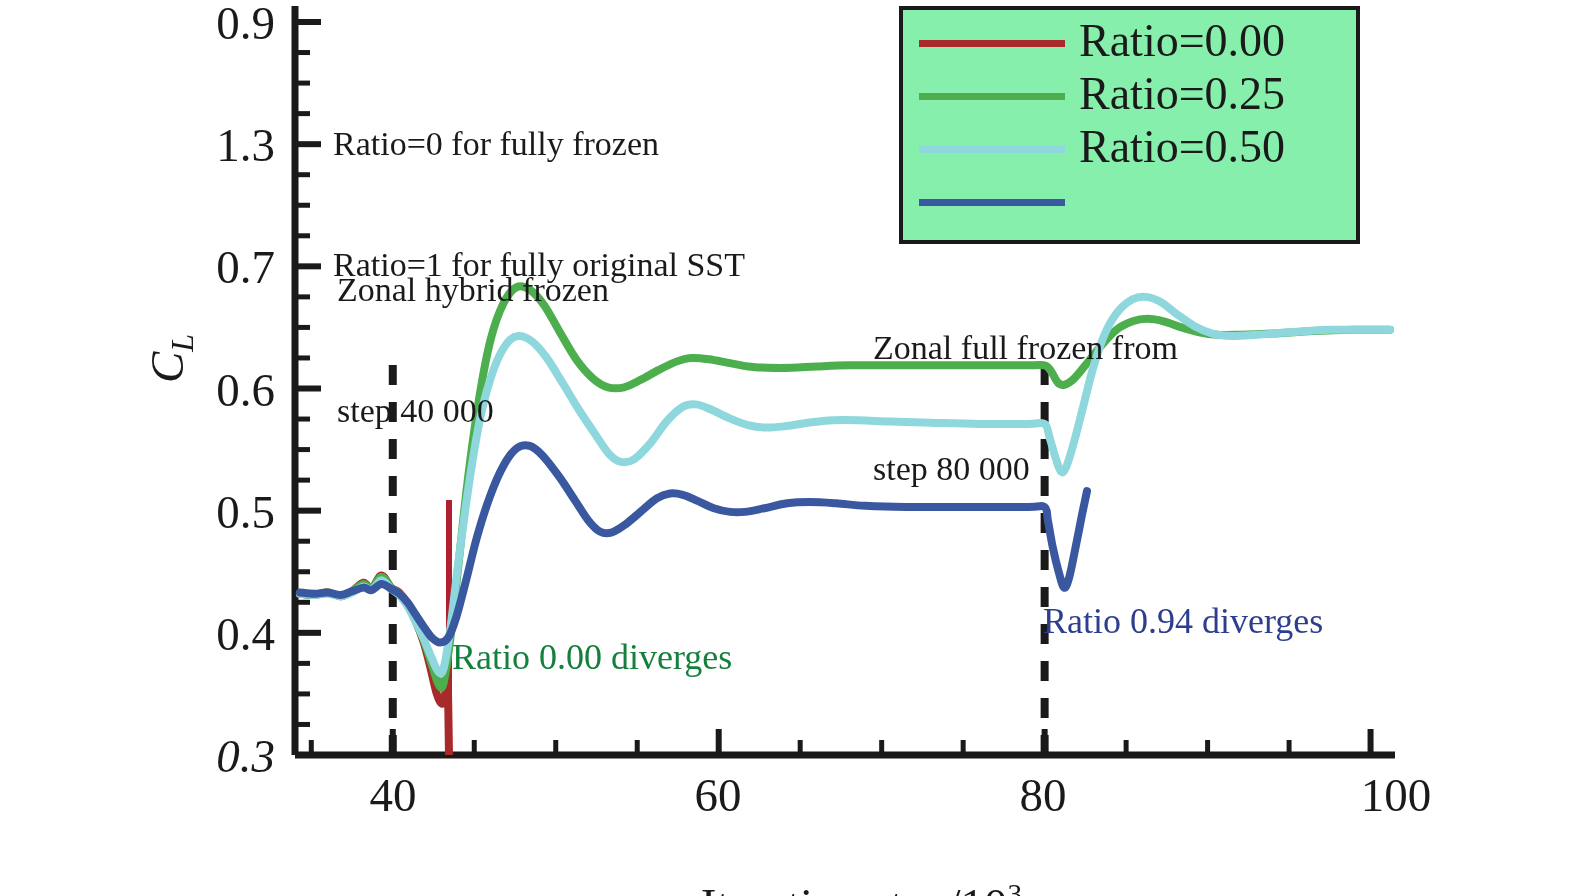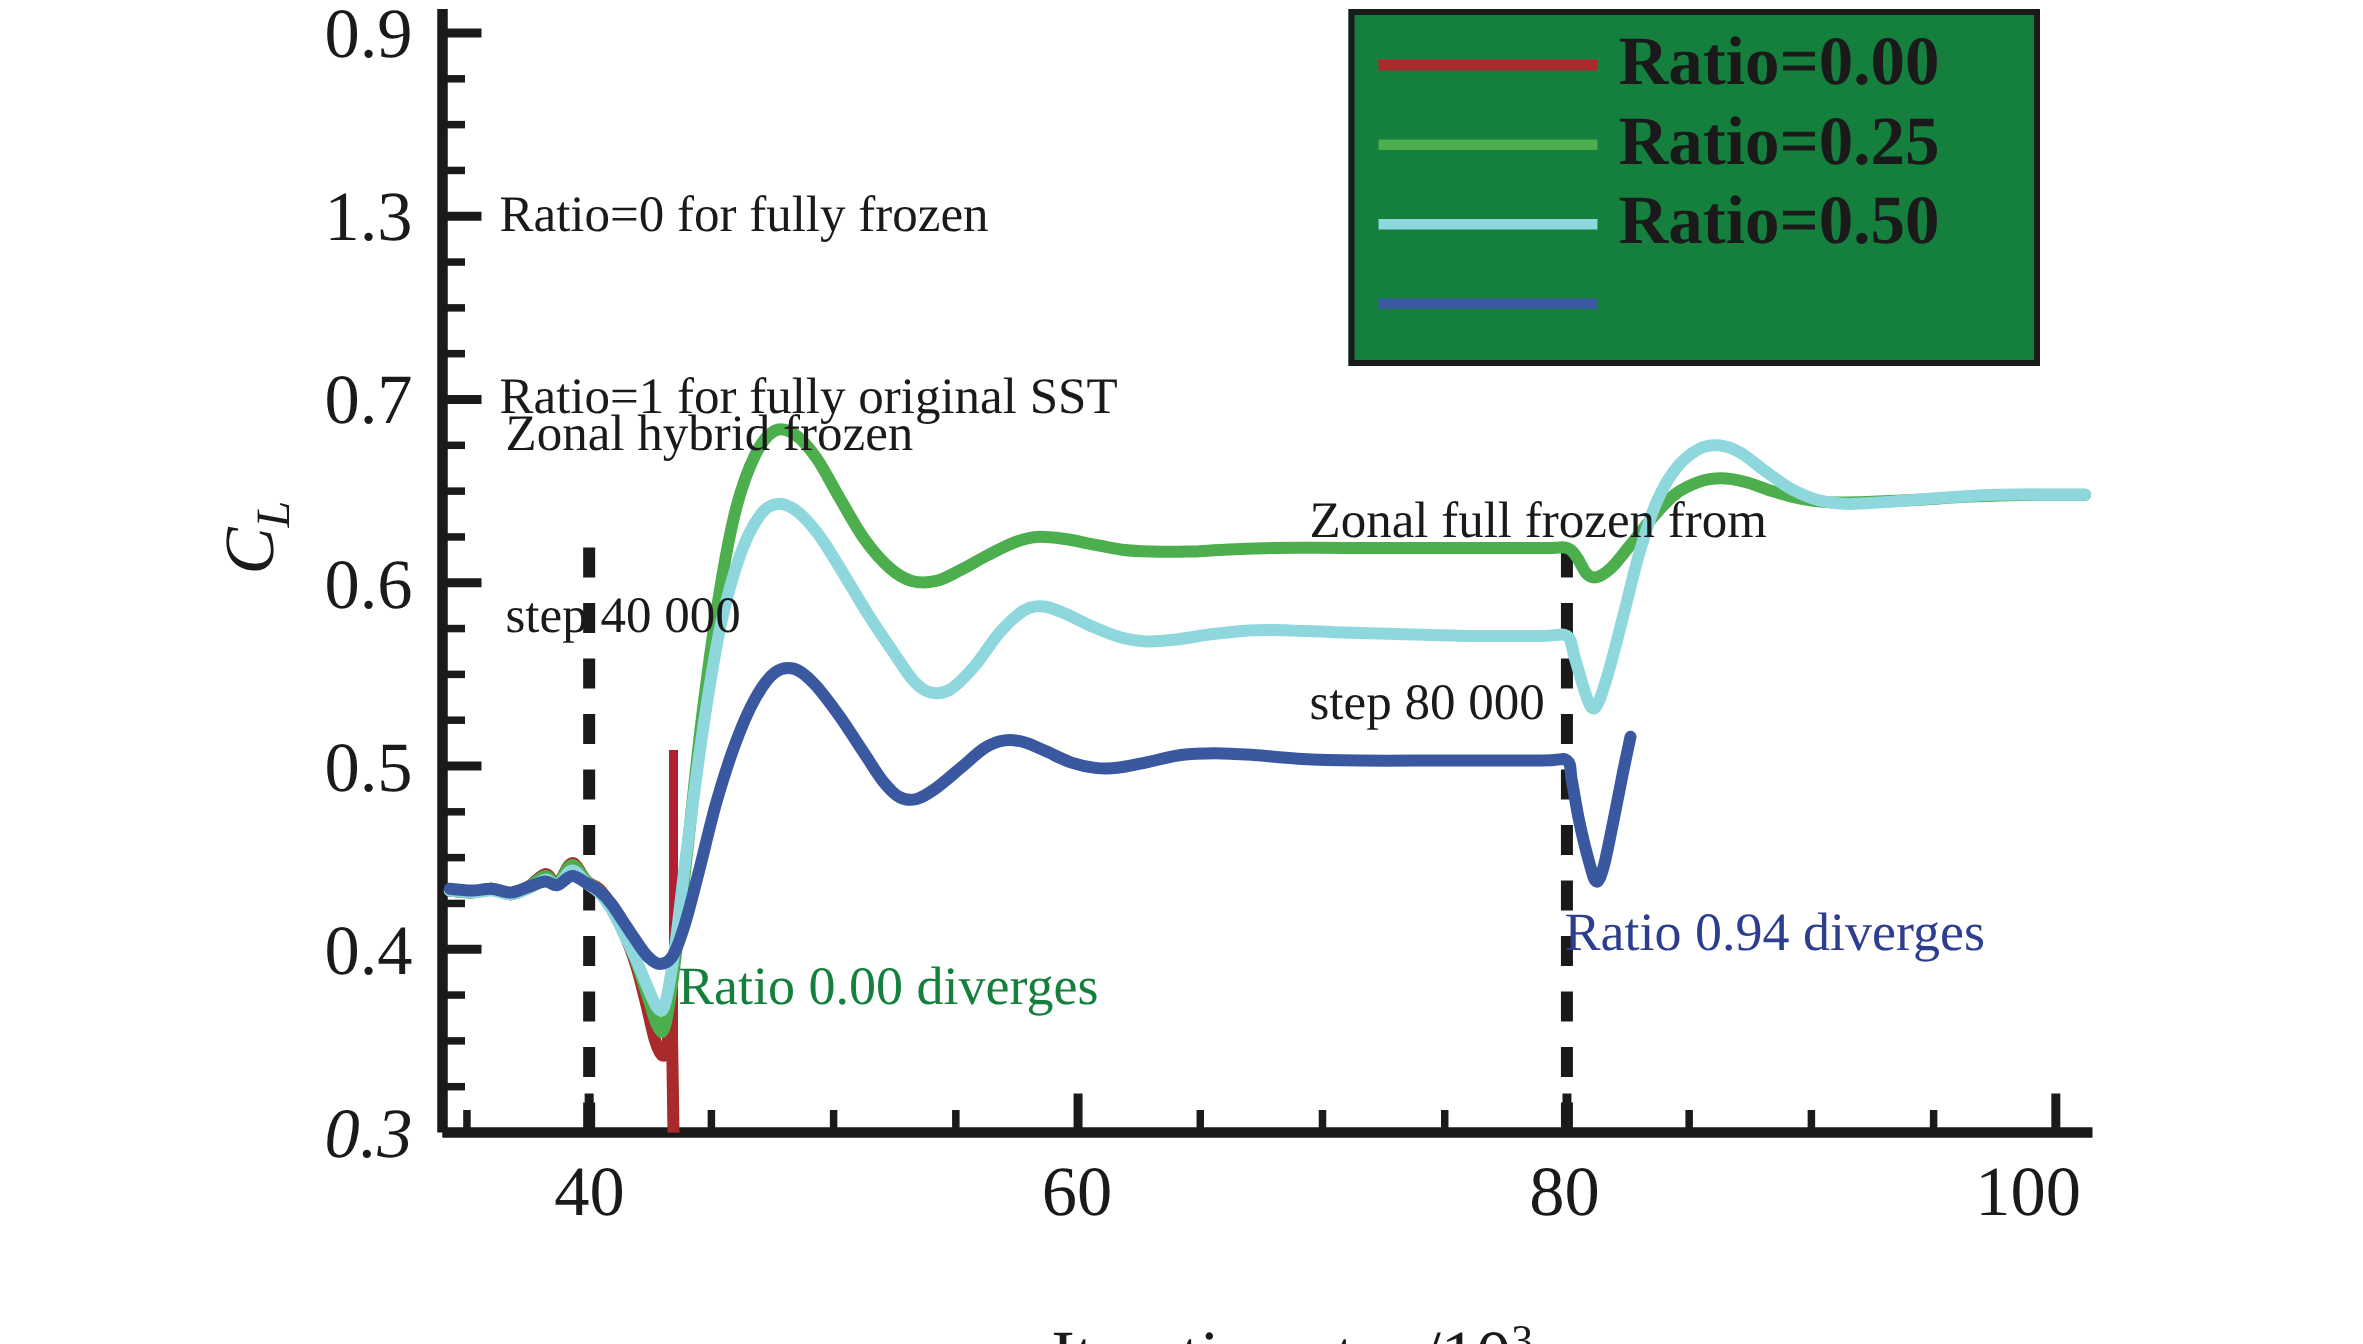--- a/index.html
+++ b/index.html
@@ -52,23 +52,22 @@
     font-style: italic;
     transform-origin: left top;
   }
   .note {
     font-size: 34px;
   }
   .note-line { display: block; }
   .legend-box {
     position: absolute;
     border: 4px solid #1a1a1a;
-    background: #15803d;
+    background: #86efac;
     box-sizing: border-box;
-    font-weight: bold;
   }
   .legend-row {
     display: flex;
     align-items: center;
     height: 53px;
   }
   .legend-swatch {
     width: 146px;
     height: 0;
     border-top-width: 7px;
@@ -156,21 +155,21 @@
   <div class="txt tick-label-y" style="left:155px; top:118px;">1.3</div>
   <div class="txt tick-label-y" style="left:155px; top:240px;">0.7</div>
   <div class="txt tick-label-y" style="left:155px; top:363px;">0.6</div>
   <div class="txt tick-label-y" style="left:155px; top:485px;">0.5</div>
   <div class="txt tick-label-y" style="left:155px; top:607px;">0.4</div>
   <div class="txt tick-label-y" style="left:155px; top:729px;font-style:italic;">0.3</div>
 
   <div class="txt tick-label-x" style="left:313px; top:768px;">40</div>
   <div class="txt tick-label-x" style="left:638px; top:768px;">60</div>
   <div class="txt tick-label-x" style="left:963px; top:768px;">80</div>
-  <div class="txt tick-label-x" style="left:1272px; top:768px;text-align:center;">100</div>
+  <div class="txt tick-label-x" style="left:1316px; top:768px;text-align:center;">100</div>
 
   <div class="txt axis-title-y" style="left:85px; top:430px; transform: rotate(-90deg);">
     <span>C</span><span style="font-size:0.68em; vertical-align:sub; font-style:italic;">L</span>
   </div>
 
   <div class="txt axis-title-x" style="left:578px; top:822px;">
     <span>Iteration step/10</span><sup>3</sup>
   </div>
 
   <div class="txt note" style="left:333px; top:44px;">

